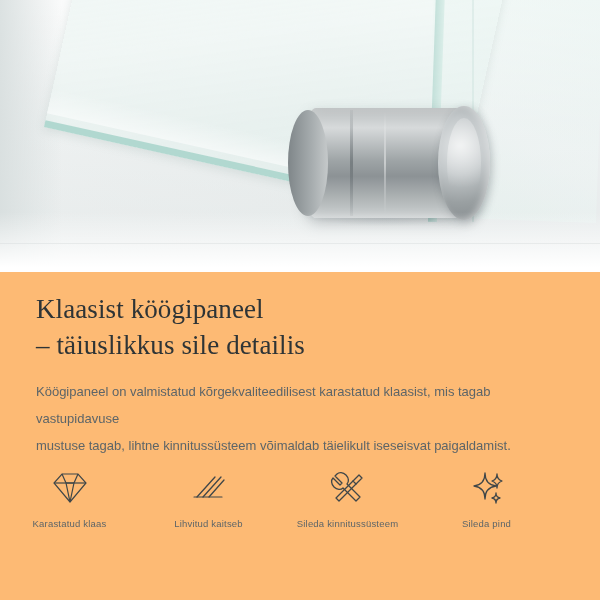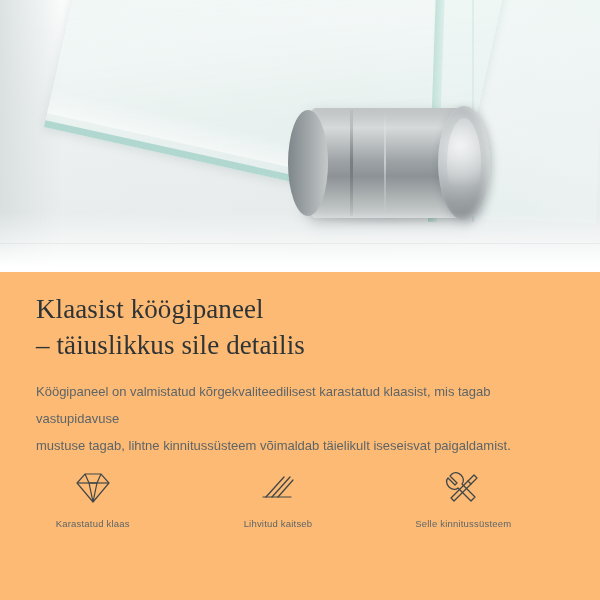--- a/index.html
+++ b/index.html
@@ -309,18 +309,28 @@
     </div>
 
     <div class="feature">
       <div class="ico">
         <svg width="40" height="34" viewBox="0 0 40 34" fill="none" stroke="#3f4648" stroke-width="1.3" stroke-linecap="round" stroke-linejoin="round">
           <path d="M7 5 L14 12 L12 14 L5 7 C3 9 3 13 6 16 C9 19 13 19 15 17 L28 30 L32 26 L19 13 C21 11 21 7 18 4 C15 1 11 1 9 3 Z"></path>
           <path d="M31 4 L25 10 L28 13 L34 7 Z"></path>
           <path d="M25 10 L11 24 L8 27 L11 30 L14 27 L28 13"></path>
         </svg>
       </div>
-      <div class="cap">Selle kinnitussüsteem</div>
-    </div>
-
+      <div class="cap">Sileda kinnitussüsteem</div>
+    </div>
+
+    <div class="feature">
+      <div class="ico">
+        <svg width="36" height="34" viewBox="0 0 36 34" fill="none" stroke="#3f4648" stroke-width="1.3" stroke-linejoin="round">
+          <path d="M16 2 C16 10 12 14 5 15 C12 16 16 20 16 28 C16 20 20 16 27 15 C20 14 16 10 16 2 Z"></path>
+          <path d="M28 3 C28 7 26 9 23 10 C26 11 28 13 28 17 C28 13 30 11 33 10 C30 9 28 7 28 3 Z"></path>
+          <path d="M27 22 C27 25 25.5 26.5 23 27 C25.5 27.5 27 29 27 32 C27 29 28.5 27.5 31 27 C28.5 26.5 27 25 27 22 Z"></path>
+        </svg>
+      </div>
+      <div class="cap">Sileda pind</div>
+    </div>
 
   </div>
 </div>
 
 </body></html>

